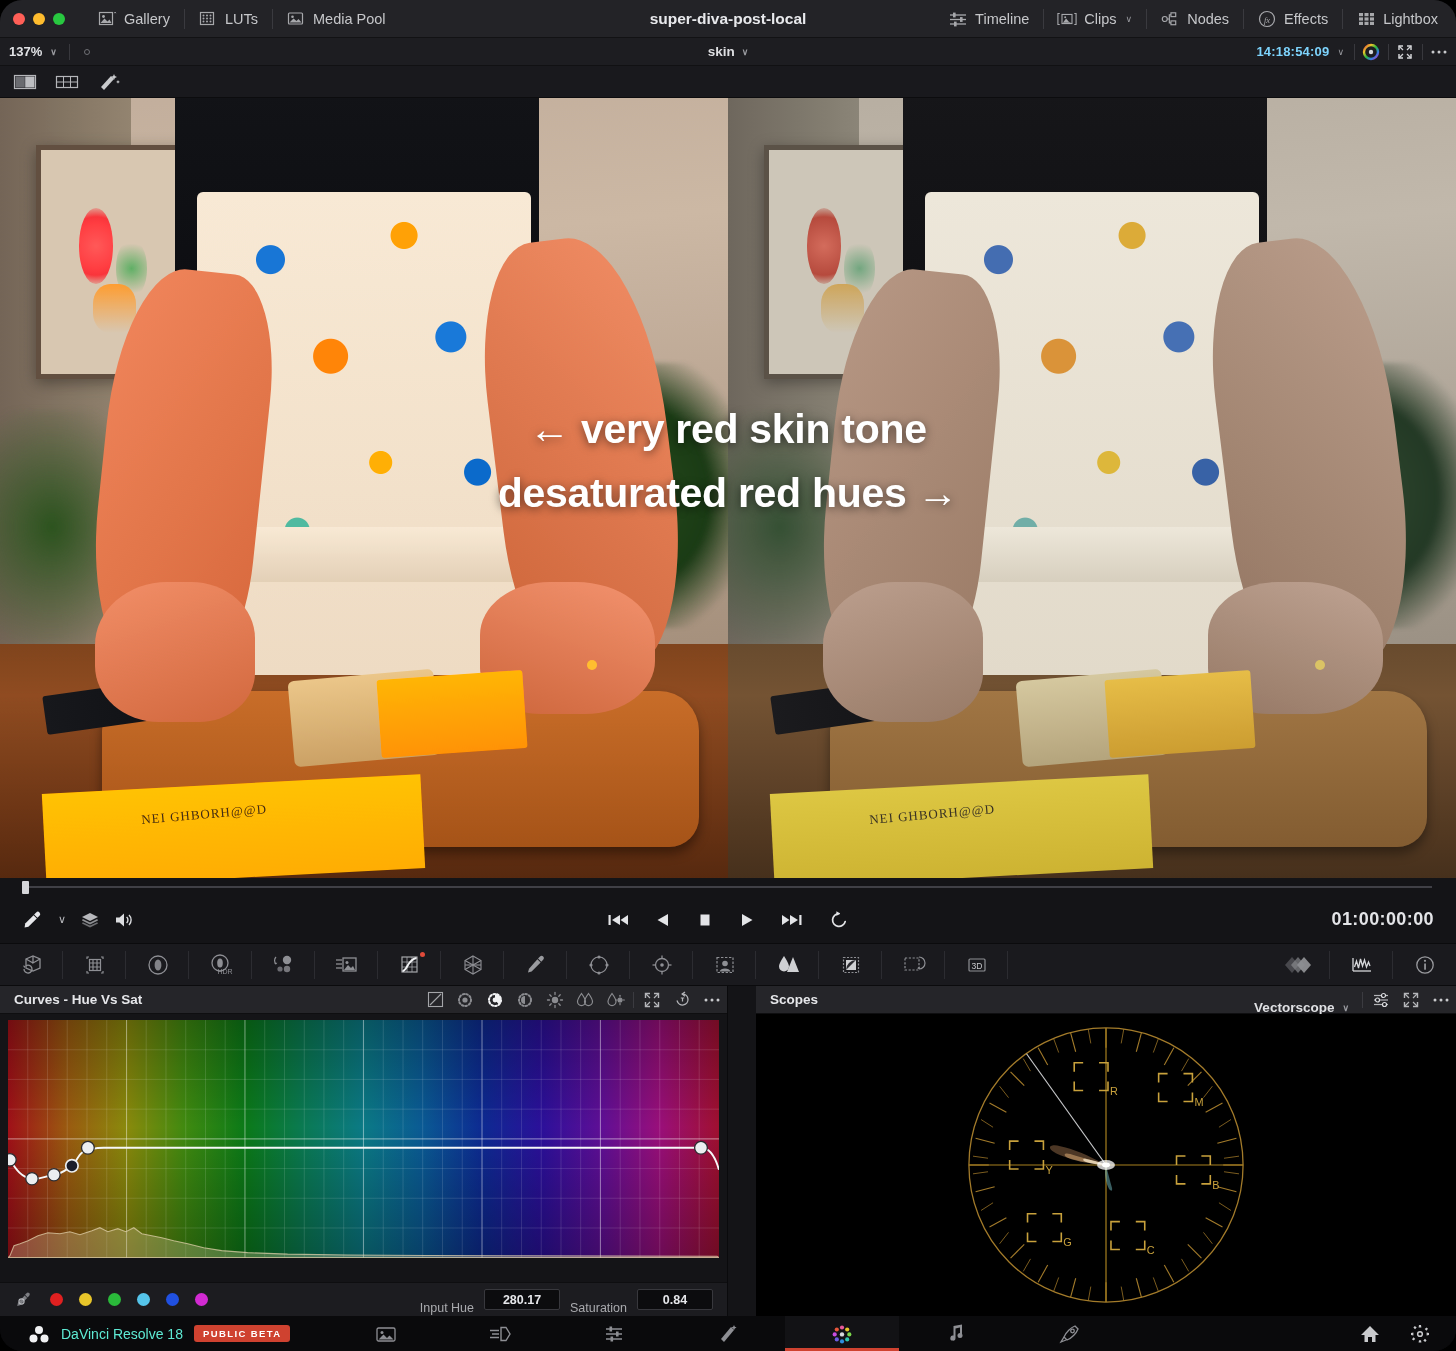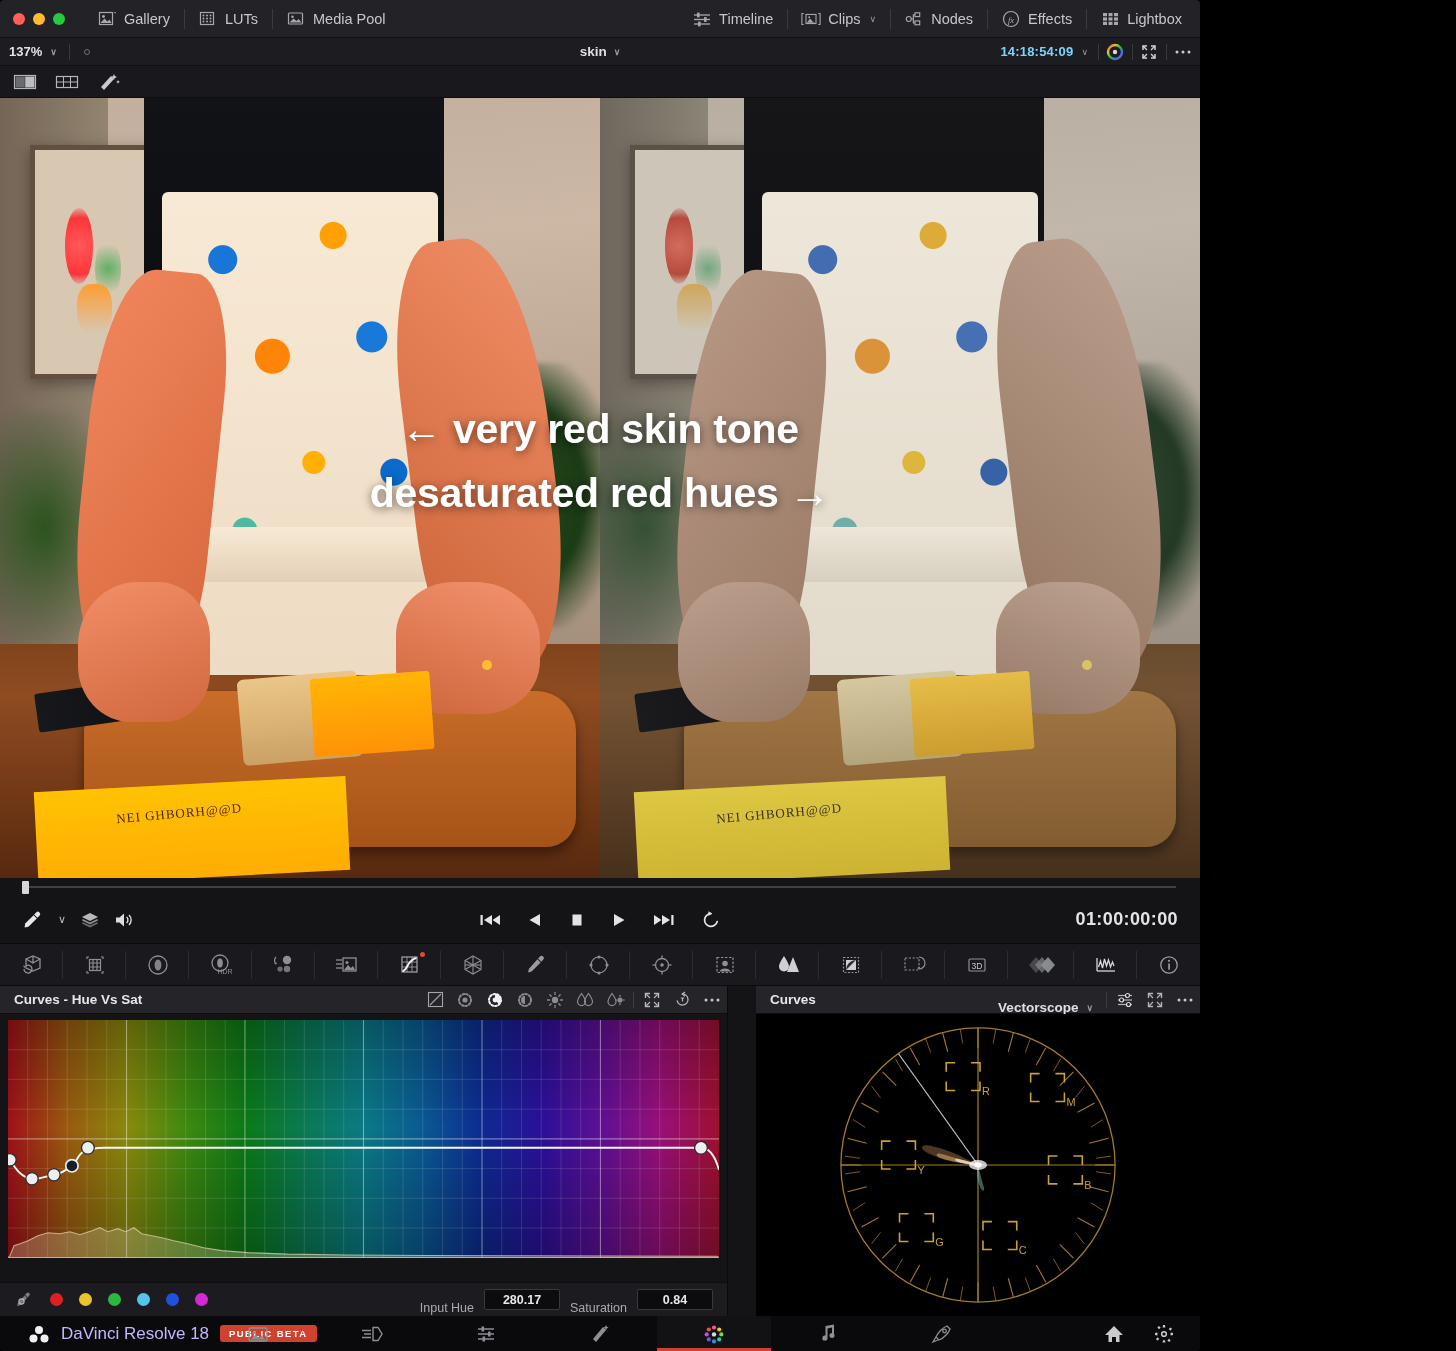--- a/index.html
+++ b/index.html
@@ -5,24 +5,24 @@
   * { box-sizing: border-box; margin: 0; padding: 0; }
   html, body {
     width: 1456px; height: 1351px;
     background: #000;
     font-family: "Liberation Sans", sans-serif;
     overflow: hidden;
     -webkit-font-smoothing: antialiased;
   }
   .app {
     position: relative;
-    width: 1200px; height: 1351px;
+    width: 1456px; height: 1351px;
     background: #0d0d0f;
     display: flex; flex-direction: column;
-    border-radius: 4px;
+    border-radius: 22px;
     overflow: hidden;
   }
 
   
   .titlebar {
     height: 38px; flex: 0 0 38px;
     background: #232327;
     display: flex; align-items: center;
     position: relative;
     border-bottom: 1px solid #121214;
@@ -306,21 +306,21 @@
     font-size:12.5px; color:#e6e7ea; font-weight:bold;
   }
   .scope-area { flex:1 1 auto; background:#000; position:relative; display:flex; align-items:center; justify-content:center; }
 
   
   .statusbar {
     height: 35px; flex:0 0 35px; background:#0a0a0c;
     display:flex; align-items:center; position:relative;
   }
   .sb-brand { display:flex; align-items:center; gap:11px; padding-left:28px; }
-  .sb-name { font-size:17px; color:#c4b5fd; }
+  .sb-name { font-size:14px; color:#5eead4; }
   .beta {
     background:#cf4230; color:#fff; font-size:9.5px; font-weight:bold;
     letter-spacing:1.4px; padding:3px 9px; border-radius:3px;
   }
   .pages { position:absolute; left:0; right:0; display:flex; justify-content:center; align-items:center; height:35px; }
   .page {
     width:114px; height:35px; display:flex; align-items:center; justify-content:center;
     position:relative;
   }
   .page.active { background:#121215; }
@@ -378,20 +378,21 @@
           <svg width="19" height="17" viewBox="0 0 19 17">
               <rect x="2.5" y="3" width="14" height="11" rx="1" fill="none" stroke="#bfc0c4" stroke-width="1.2"></rect>
               <circle cx="6.5" cy="6.8" r="1.3" fill="#bfc0c4"></circle>
               <path d="M3.5 12.5 L7.5 8.5 L10.5 11 L12.5 9 L15.5 12.5 Z" fill="#bfc0c4"></path>
             </svg>
         </span>
         <span>Media Pool</span>
       </div>
     </div>
 
+    <div class="proj-title">super-diva-post-local</div>
 
     <div class="tb-right">
       <div class="tb-item">
         <span class="tb-icon">
           <svg width="20" height="16" viewBox="0 0 20 16">
               <g stroke="#bfc0c4" stroke-width="1.3">
                 <path d="M2 4 h16"></path>
                 <path d="M2 8.5 h16"></path>
                 <path d="M2 13 h16"></path>
               </g>
@@ -1152,21 +1153,21 @@
           <span class="flabel">Input Hue</span>
           <div class="fval">280.17</div>
           <span class="flabel">Saturation</span>
           <div class="fval">0.84</div>
         </div>
       </div>
     </div>
 
     <div class="panel-scopes">
       <div class="panel-head">
-        <span class="panel-title">Curves</span>
+        <span class="panel-title">Scopes</span>
         <div class="ph-right">
           <div class="scopesel">
             <span>Vectorscope</span>
             <span class="caret">∨</span>
           </div>
           <div class="phsep"></div>
           <div class="phbtn">
             <span>
               <svg width="18" height="18" viewBox="0 0 18 18">
                   <g stroke="#b4b5b9" stroke-width="1.2">

